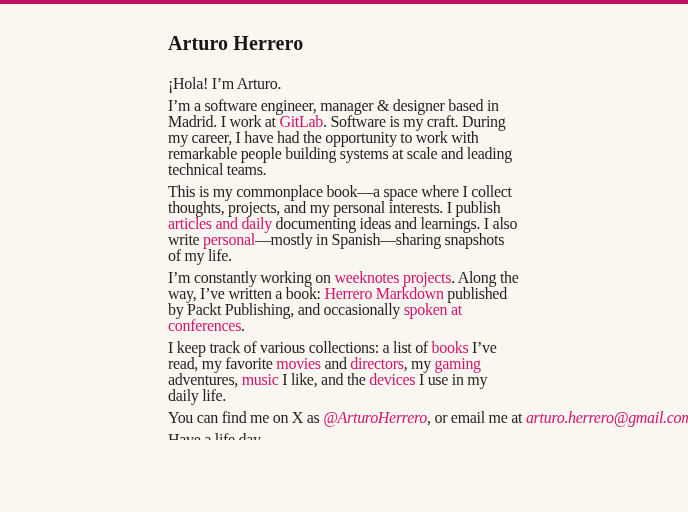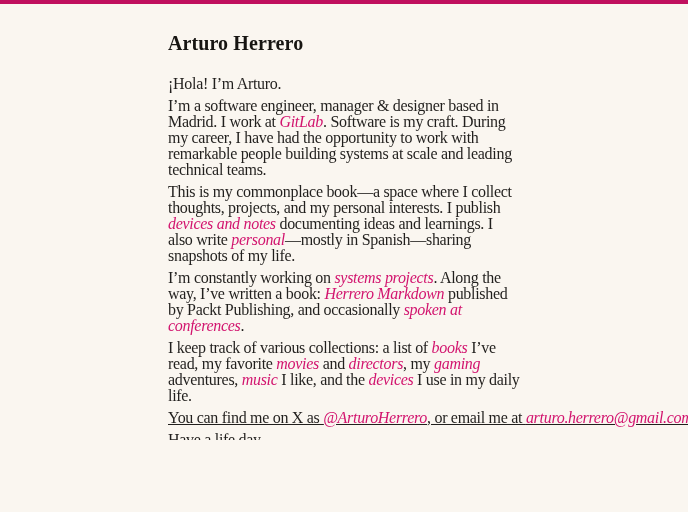--- a/index.html
+++ b/index.html
@@ -36,43 +36,43 @@
     margin:0 0 21px 0;
     letter-spacing:.1px;
   }
   p{
     font-size:16px;
     line-height:16px;
     letter-spacing:-.3px;
     color:var(--text);
     margin:0 0 6px 0;
   }
-  p[data-name="paragraph-contact"]{white-space:nowrap;text-decoration:underline;}
-  a{color:var(--link);text-decoration:none;cursor:pointer;font-style:italic;}
+  p[data-name="paragraph-contact"]{white-space:nowrap;}
+  a{color:var(--link);text-decoration:none;cursor:pointer;}
   a.italic{font-style:italic;}
   .flourish{
     text-align:center;
     margin-top:14px;
   }
   .flourish svg{display:inline-block;}
 </style>
 </head>
 <body>
 
 <div class="page" data-name="page">
   <div class="bar bar-top" data-name="top-accent-bar"></div>
 
   <main class="content" data-name="main-content">
     <h1 data-name="page-title">Arturo Herrero</h1>
 
     <div id="paragraphs" data-name="intro-paragraphs">
         <p data-name="paragraph-greeting">¡Hola! I’m Arturo.</p>
         <p data-name="paragraph-bio">I’m a software engineer, manager &amp; designer based in Madrid. I work at <a data-name="link-gitlab">GitLab</a>. Software is my craft. During my career, I have had the opportunity to work with remarkable people building systems at scale and leading technical teams.</p>
-        <p data-name="paragraph-commonplace">This is my commonplace book—a space where I collect thoughts, projects, and my personal interests. I publish <a data-name="link-articles-and-notes">devices and notes</a> documenting ideas and learnings. I also write <a data-name="link-weeknotes">personal</a>—mostly in Spanish—sharing snapshots of my life.</p>
-        <p data-name="paragraph-projects">I’m constantly working on <a data-name="link-personal-projects">systems projects</a>. Along the way, I’ve written a book: <a data-name="link-instant-markdown">Herrero Markdown</a> published by Packt Publishing, and occasionally <a data-name="link-spoken-at-conferences">spoken at conferences</a>.</p>
+        <p data-name="paragraph-commonplace">This is my commonplace book—a space where I collect thoughts, projects, and my personal interests. I publish <a data-name="link-articles-and-notes">articles and daily</a> documenting ideas and learnings. I also write <a data-name="link-weeknotes">personal</a>—mostly in Spanish—sharing snapshots of my life.</p>
+        <p data-name="paragraph-projects">I’m constantly working on <a data-name="link-personal-projects">weeknotes projects</a>. Along the way, I’ve written a book: <a data-name="link-instant-markdown">Herrero Markdown</a> published by Packt Publishing, and occasionally <a data-name="link-spoken-at-conferences">spoken at conferences</a>.</p>
         <p data-name="paragraph-collections">I keep track of various collections: a list of <a data-name="link-books">books</a> I’ve read, my favorite <a data-name="link-movies">movies</a> and <a data-name="link-directors">directors</a>, my <a data-name="link-gaming">gaming</a> adventures, <a data-name="link-music">music</a> I like, and the <a data-name="link-devices">devices</a> I use in my daily life.</p>
         <p data-name="paragraph-contact">You can find me on X as <a data-name="link-x-profile" class="italic">@ArturoHerrero</a>, or email me at <a data-name="link-email" class="italic">arturo.herrero@gmail.com</a>.</p>
         <p data-name="paragraph-farewell">Have a life day.</p>
       </div>
 
     <div class="flourish" data-name="flourish-ornament">
       <svg data-name="flourish-icon" width="78" height="28" viewBox="0 0 100 34" aria-hidden="true">
         <path d="M6 21 C 14 12, 34 10, 50 15 C 68 21, 84 23, 92 17 C 96 13, 90 9, 83 12 C 74 16, 58 25, 40 25 C 26 25, 17 20, 24 14.5 C 32 9, 56 13, 70 17 C 79 19.5, 88 21.5, 95 20" fill="none" stroke="var(--flourish)" stroke-width="1.1" stroke-linecap="round"></path>
         <path d="M30 23 C 46 21, 60 14, 74 12.5" fill="none" stroke="var(--flourish)" stroke-width="2.3" stroke-linecap="round"></path>
       </svg>

